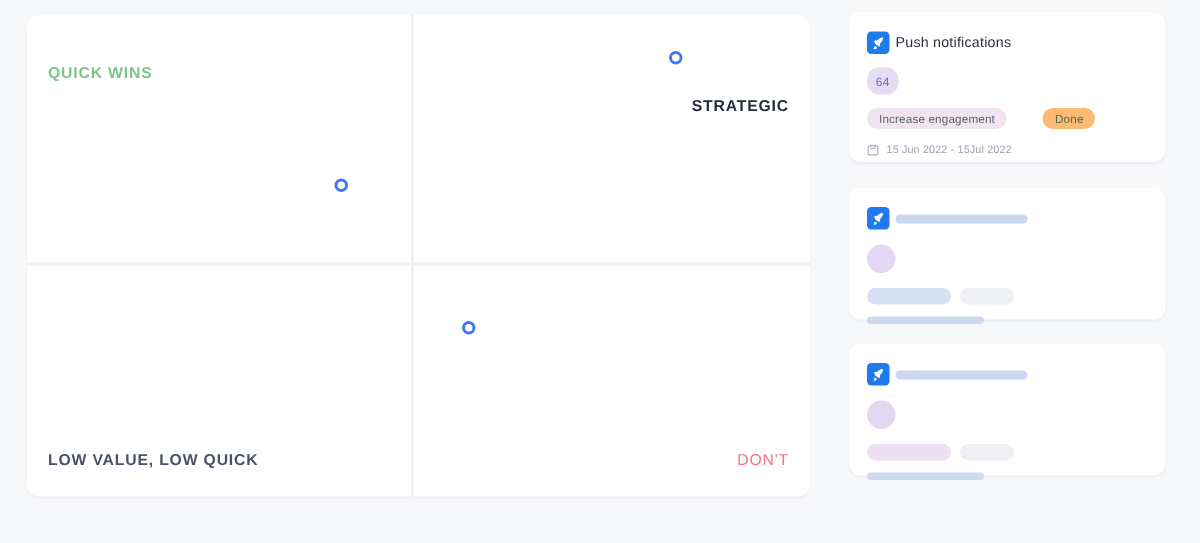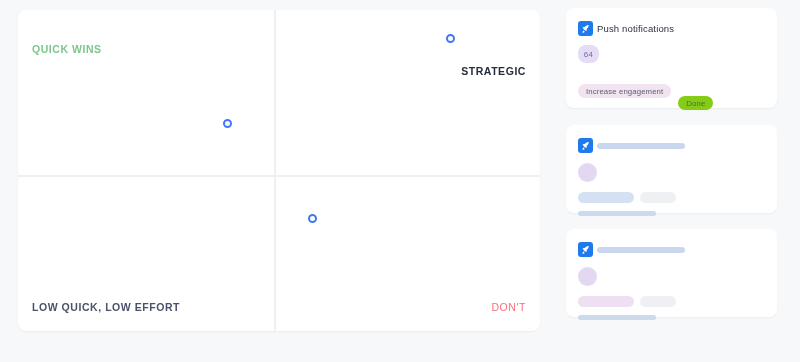--- a/index.html
+++ b/index.html
@@ -146,41 +146,40 @@
     font-size: 8px;
     display: flex;
     align-items: center;
     justify-content: center;
     letter-spacing: 0.2px;
   }
 
   .tag-row {
     margin-top: 9px;
     display: flex;
-    gap: 7px;
+    gap: 24px;
     align-items: center;
   }
   .tag {
     height: 14px;
     border-radius: 7px;
     padding: 0 8px;
     font-size: 7.8px;
     display: flex;
     align-items: center;
     letter-spacing: 0.1px;
     white-space: nowrap;
   }
   .tag-engagement {
     background: #f2e3f0;
     color: #5d6272;
   }
   .tag-done {
-    background: #84cc16;
+    background: #fdba74;
     color: #4f6a4b;
-    margin-top: 24px;
   }
 
   .date-row {
     margin-top: 9px;
     display: flex;
     align-items: center;
     gap: 5px;
   }
   .cal-icon { display: block; }
   .date-text {
@@ -234,21 +233,21 @@
 
   <div class="matrix-grid">
     <div class="divider-v"></div>
     <div class="divider-h"></div>
   </div>
 
   <div class="quadrant-label ql-quick-wins">QUICK WINS</div>
 
   <div class="quadrant-label ql-strategic">STRATEGIC</div>
 
-  <div class="quadrant-label ql-low-value">LOW QUICK, LOW EFFORT</div>
+  <div class="quadrant-label ql-low-value">LOW VALUE, LOW QUICK</div>
 
   <div class="quadrant-label ql-dont">DON'T</div>
 
   <div class="point" style="left:205px; top:109px;"></div>
   <div class="point" style="left:428px; top:24px;"></div>
   <div class="point" style="left:290px; top:204px;"></div>
 </div>
 
 <div class="side-col">
 
@@ -263,20 +262,31 @@
       <span class="card-title">Push notifications</span>
     </div>
 
     <div class="score-badge">64</div>
 
     <div class="tag-row">
       <span class="tag tag-engagement">Increase engagement</span>
       <span class="tag tag-done">Done</span>
     </div>
 
+    <div class="date-row">
+      <span>
+        <svg class="cal-icon" width="8" height="8" viewBox="0 0 16 16" aria-hidden="true">
+          <rect x="1.5" y="2.5" width="13" height="12" rx="1.6" fill="none" stroke="#aab0bd" stroke-width="1.5"></rect>
+          <rect x="4" y="5" width="8" height="1.5" fill="#aab0bd"></rect>
+          <rect x="4.5" y="0.5" width="1.4" height="3" rx="0.6" fill="#aab0bd"></rect>
+          <rect x="10.1" y="0.5" width="1.4" height="3" rx="0.6" fill="#aab0bd"></rect>
+        </svg>
+      </span>
+      <span class="date-text">15 Jun 2022 - 15Jul 2022</span>
+    </div>
   </div>
 
   <div class="side-card card-skeleton">
     <div class="card-head">
       <span class="app-icon">
         <svg width="10" height="10" viewBox="0 0 16 16" aria-hidden="true">
           <path d="M11.6 1.6c-2.3.3-4.3 1.5-5.7 3.3L4.6 4.6 2.3 5.7l1.6 1.1-.5.8 2.9 2.9.8-.5 1.1 1.6 1.1-2.3-.3-1.3c1.8-1.4 3-3.4 3.3-5.7.1-.5-.2-.8-.7-.7z" fill="#ffffff"></path>
           <path d="M3.2 11.2c-.7.7-.9 3-.9 3s2.3-.2 3-.9c.5-.5.5-1.3 0-1.8-.5-.6-1.6-.8-2.1-.3z" fill="#ffffff"></path>
         </svg>
       </span>

